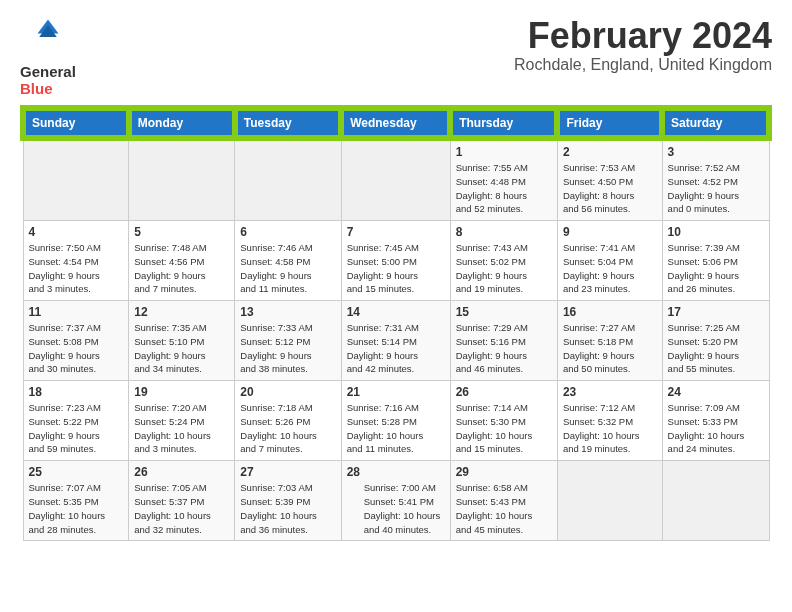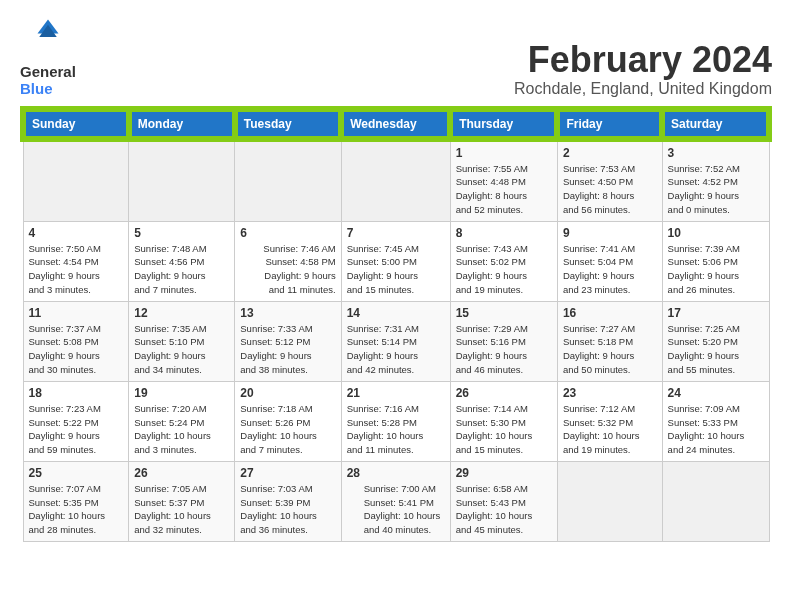--- a/index.html
+++ b/index.html
@@ -28,35 +28,34 @@
       line-height: 1.1;
     }
     .logo-general {
       font-size: 15px;
       font-weight: bold;
       color: #333;
     }
     .logo-blue {
       font-size: 15px;
       font-weight: bold;
-      color: #3b82f6;
+      color: #ef4444;
     }
     .logo-icon {
       width: 28px;
       height: 28px;
     }
     .title-area {
       text-align: right;
     }
     .month-title {
       font-size: 36px;
       font-weight: bold;
       color: #333;
       line-height: 1.1;
-      margin-top: 24px;
     }
     .location-title {
       font-size: 16px;
       color: #555;
     }
     .calendar {
       width: 100%;
       border-collapse: collapse;
       font-size: 10px;
     }
@@ -169,21 +168,21 @@
         </td>
         <td>
           <span class="day-number">5</span>
           <div class="day-info" style="white-space: pre-line;">Sunrise: 7:48 AM
 Sunset: 4:56 PM
 Daylight: 9 hours
 and 7 minutes.</div>
         </td>
         <td>
           <span class="day-number">6</span>
-          <div class="day-info" style="white-space: pre-line; text-align: right;">Sunrise: 7:46 AM
+          <div class="day-info" style="white-space: pre-line;">Sunrise: 7:46 AM
 Sunset: 4:58 PM
 Daylight: 9 hours
 and 11 minutes.</div>
         </td>
         <td>
           <span class="day-number">7</span>
           <div class="day-info" style="white-space: pre-line;">Sunrise: 7:45 AM
 Sunset: 5:00 PM
 Daylight: 9 hours
 and 15 minutes.</div>

